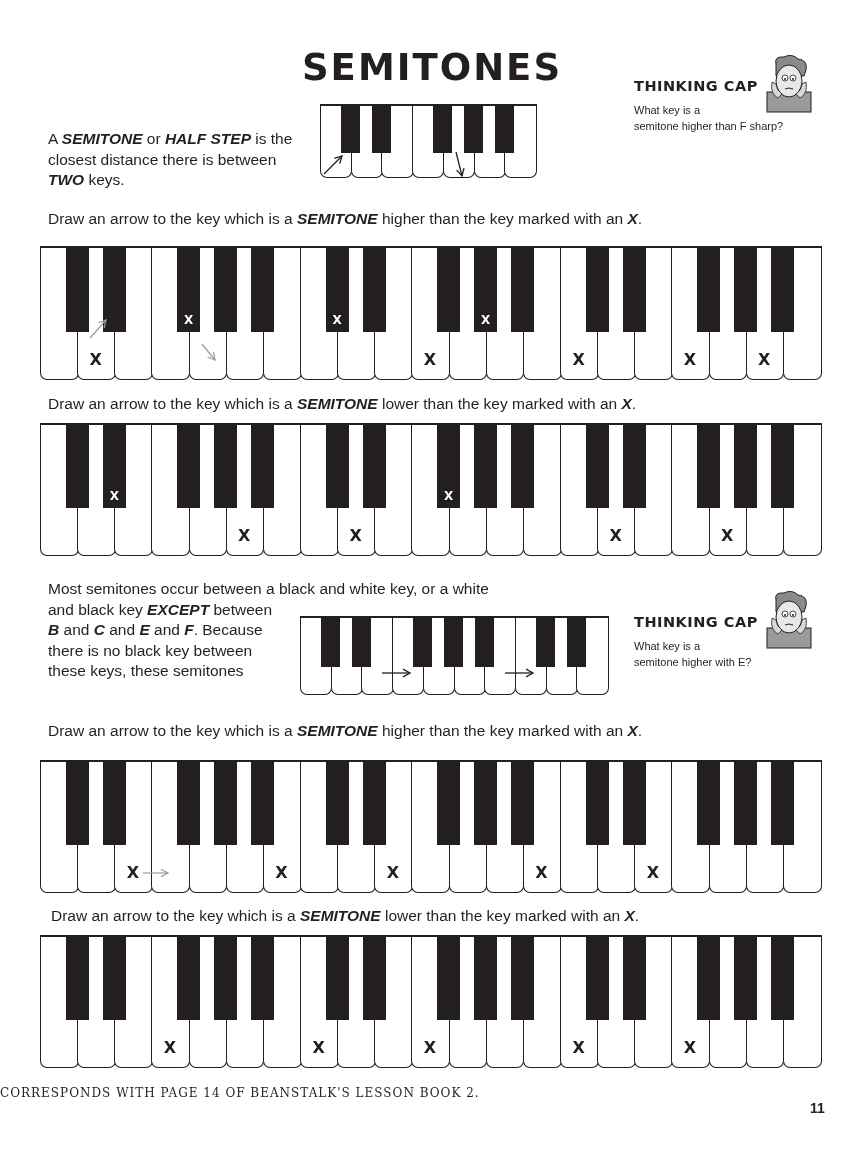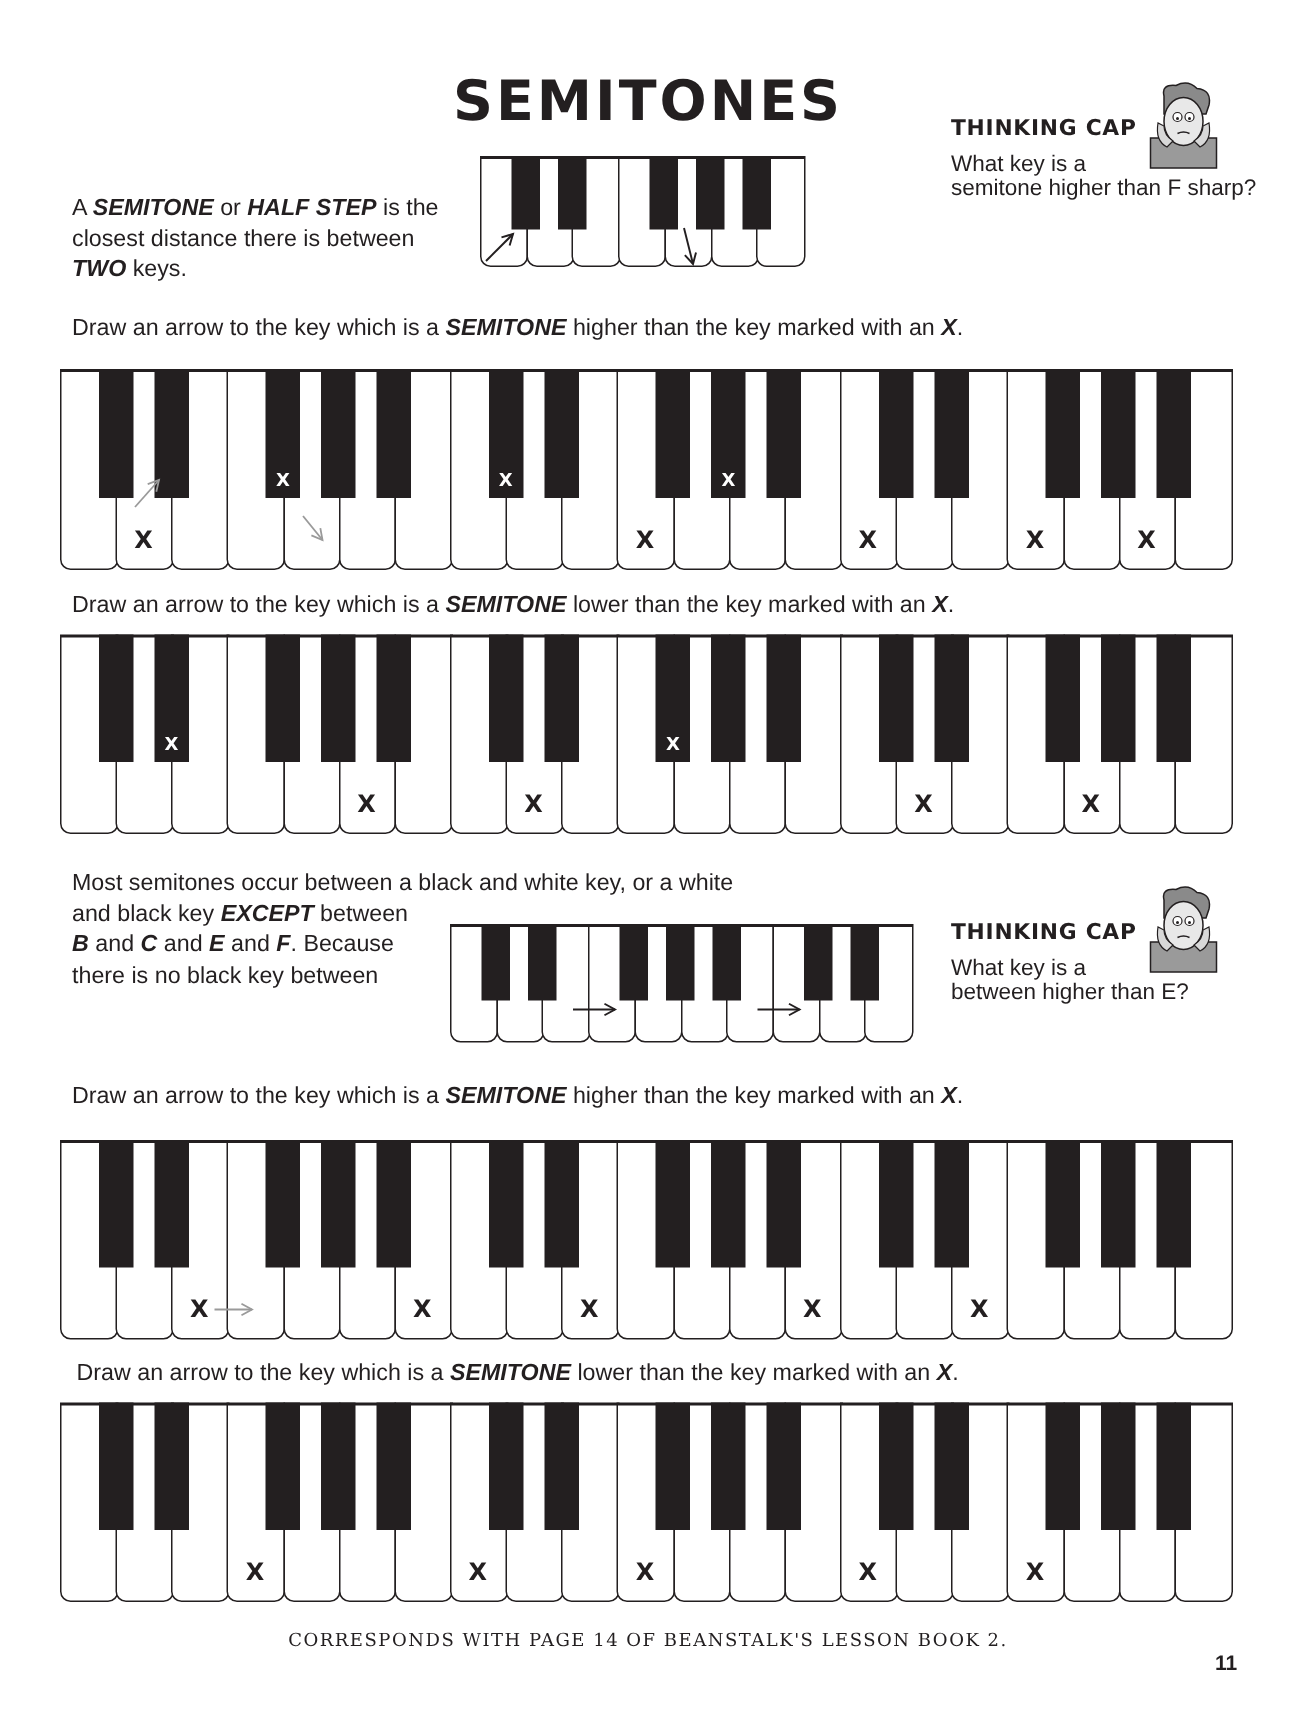--- a/index.html
+++ b/index.html
@@ -5,21 +5,21 @@
   html, body { margin: 0; padding: 0; background: #ffffff; }
   body { width: 864px; height: 1152px; position: relative; overflow: hidden;
          font-family: "Liberation Sans", "DejaVu Sans", sans-serif; color: #231f20; }
   .abs { position: absolute; }
   .title { left: 0; width: 864px; top: 46px; text-align: center; font-family: "DejaVu Sans", sans-serif;
            font-weight: bold; font-size: 37px; letter-spacing: 2px; color: #231f20; }
   .body-text { font-size: 15.5px; line-height: 20.5px; color: #231f20; }
   .body-text b, .instr b { font-style: italic; font-weight: bold; }
   .instr { font-size: 15.5px; color: #231f20; white-space: nowrap; }
   .tc-title { font-family: "DejaVu Sans", sans-serif; font-weight: bold; font-size: 14.5px; letter-spacing: 0.5px; }
-  .tc-text { font-size: 15px; line-height: 16px; }
+  .tc-text { font-size: 11px; line-height: 16px; }
   .footer { font-family: "DejaVu Serif", serif; font-size: 12px; letter-spacing: 1px; text-transform: uppercase; }
   .page-num { font-weight: bold; font-size: 14px; }
   .kb { position: absolute; }
   .wkey { position: absolute; top: 0; box-sizing: border-box; background: #fff;
           border: 1.6px solid #231f20; border-top: 2px solid #231f20; border-radius: 0 0 7px 7px; }
   .bkey { position: absolute; top: 0; background: #231f20; z-index: 2; }
   .xmark-w { position: absolute; z-index: 3; font-weight: bold; font-size: 16px; color: #231f20;
              transform: translateX(-50%); font-family: "DejaVu Sans", sans-serif; }
   .xmark-b { position: absolute; z-index: 3; font-weight: bold; font-size: 12px; color: #fff;
              transform: translateX(-50%); font-family: "DejaVu Sans", sans-serif; }
@@ -188,20 +188,21 @@
     <span class="xmark-w" style="left: 687.143px; top: 103px;">X</span>
     <span class="xmark-b" style="left: 74.2857px; top: 66.12px;">X</span>
     <span class="xmark-b" style="left: 408.571px; top: 66.12px;">X</span>
   </div>
 
 <div class="abs body-text" style="left:48px; top:579px;">
   <div>Most semitones occur between a black and white key, or a white</div>
   <div><span>and black key </span><b>EXCEPT</b><span> between</span></div>
   <div><b>B</b><span> and </span><b>C</b><span> and </span><b>E</b><span> and </span><b>F</b><span>.  Because</span></div>
   <div>there is no black key between</div>
+  <div>these keys, these semitones</div>
 </div>
 
 <div class="kb" id="ex2" style="left:300px; top:616px; width:307px; height:79px;">
     <div class="wkey" style="left: 0px; width: 32.3px; height: 79px;"></div>
     <div class="bkey" style="left: 21.183px; width: 19.034px; height: 50.56px;"></div>
     <div class="wkey" style="left: 30.7px; width: 32.3px; height: 79px;"></div>
     <div class="bkey" style="left: 51.883px; width: 19.034px; height: 50.56px;"></div>
     <div class="wkey" style="left: 61.4px; width: 32.3px; height: 79px;"></div>
     <div class="wkey" style="left: 92.1px; width: 32.3px; height: 79px;"></div>
     <div class="bkey" style="left: 113.283px; width: 19.034px; height: 50.56px;"></div>
@@ -224,21 +225,21 @@
         <line x1="205" y1="57" x2="233" y2="57" stroke="#231f20" stroke-width="1.3"></line>
         <polyline points="225.97933950487703,60.835404308833624 233,57 225.97933950487703,53.164595691166376" fill="none" stroke="#231f20" stroke-width="1.3"></polyline>
       </g>
     </svg>
   </div>
 
 <div class="abs" style="left:634px; top:614px;">
   <div class="tc-title">THINKING CAP</div>
   <div class="tc-text" style="margin-top:8px;">
     <div>What key is a</div>
-    <div>between higher than E?</div>
+    <div>semitone higher with E?</div>
   </div>
 </div>
 <svg class="avatar" style="left:764px; top:590px;" width="50" height="60" viewBox="0 0 50 60">
   <rect x="3" y="38" width="44" height="20" fill="#9a9a9a" stroke="#231f20" stroke-width="1"></rect>
   <path d="M12 10 Q10 2 20 3 Q28 -1 34 5 Q44 6 42 16 L40 22 L12 22 Z" fill="#8a8a8a" stroke="#231f20" stroke-width="1"></path>
   <ellipse cx="25" cy="27" rx="13" ry="16" fill="#e8e8e8" stroke="#231f20" stroke-width="1"></ellipse>
   <circle cx="21" cy="24" r="3" fill="#fff" stroke="#231f20" stroke-width="0.8"></circle>
   <circle cx="29" cy="24" r="3" fill="#fff" stroke="#231f20" stroke-width="0.8"></circle>
   <circle cx="21" cy="25" r="1" fill="#231f20"></circle>
   <circle cx="29" cy="25" r="1" fill="#231f20"></circle>
@@ -340,14 +341,14 @@
     <div class="wkey" style="left: 705.714px; width: 38.7429px; height: 133px;"></div>
     <div class="bkey" style="left: 731.343px; width: 23.0286px; height: 85.12px;"></div>
     <div class="wkey" style="left: 742.857px; width: 38.7429px; height: 133px;"></div>
     <span class="xmark-w" style="left: 130px; top: 103px;">X</span>
     <span class="xmark-w" style="left: 278.571px; top: 103px;">X</span>
     <span class="xmark-w" style="left: 390px; top: 103px;">X</span>
     <span class="xmark-w" style="left: 538.571px; top: 103px;">X</span>
     <span class="xmark-w" style="left: 650px; top: 103px;">X</span>
   </div>
 
-<div class="abs footer" style="left:0; width:864px; top:1086px; text-align:center;">Corresponds with page 14 of Beanstalk's Lesson Book 2.</div>
+<div class="abs footer" style="left:0; width:864px; top:1086px; ">Corresponds with page 14 of Beanstalk's Lesson Book 2.</div>
 <div class="abs page-num" style="left:810px; top:1100px;">11</div>
 
 </body></html>

